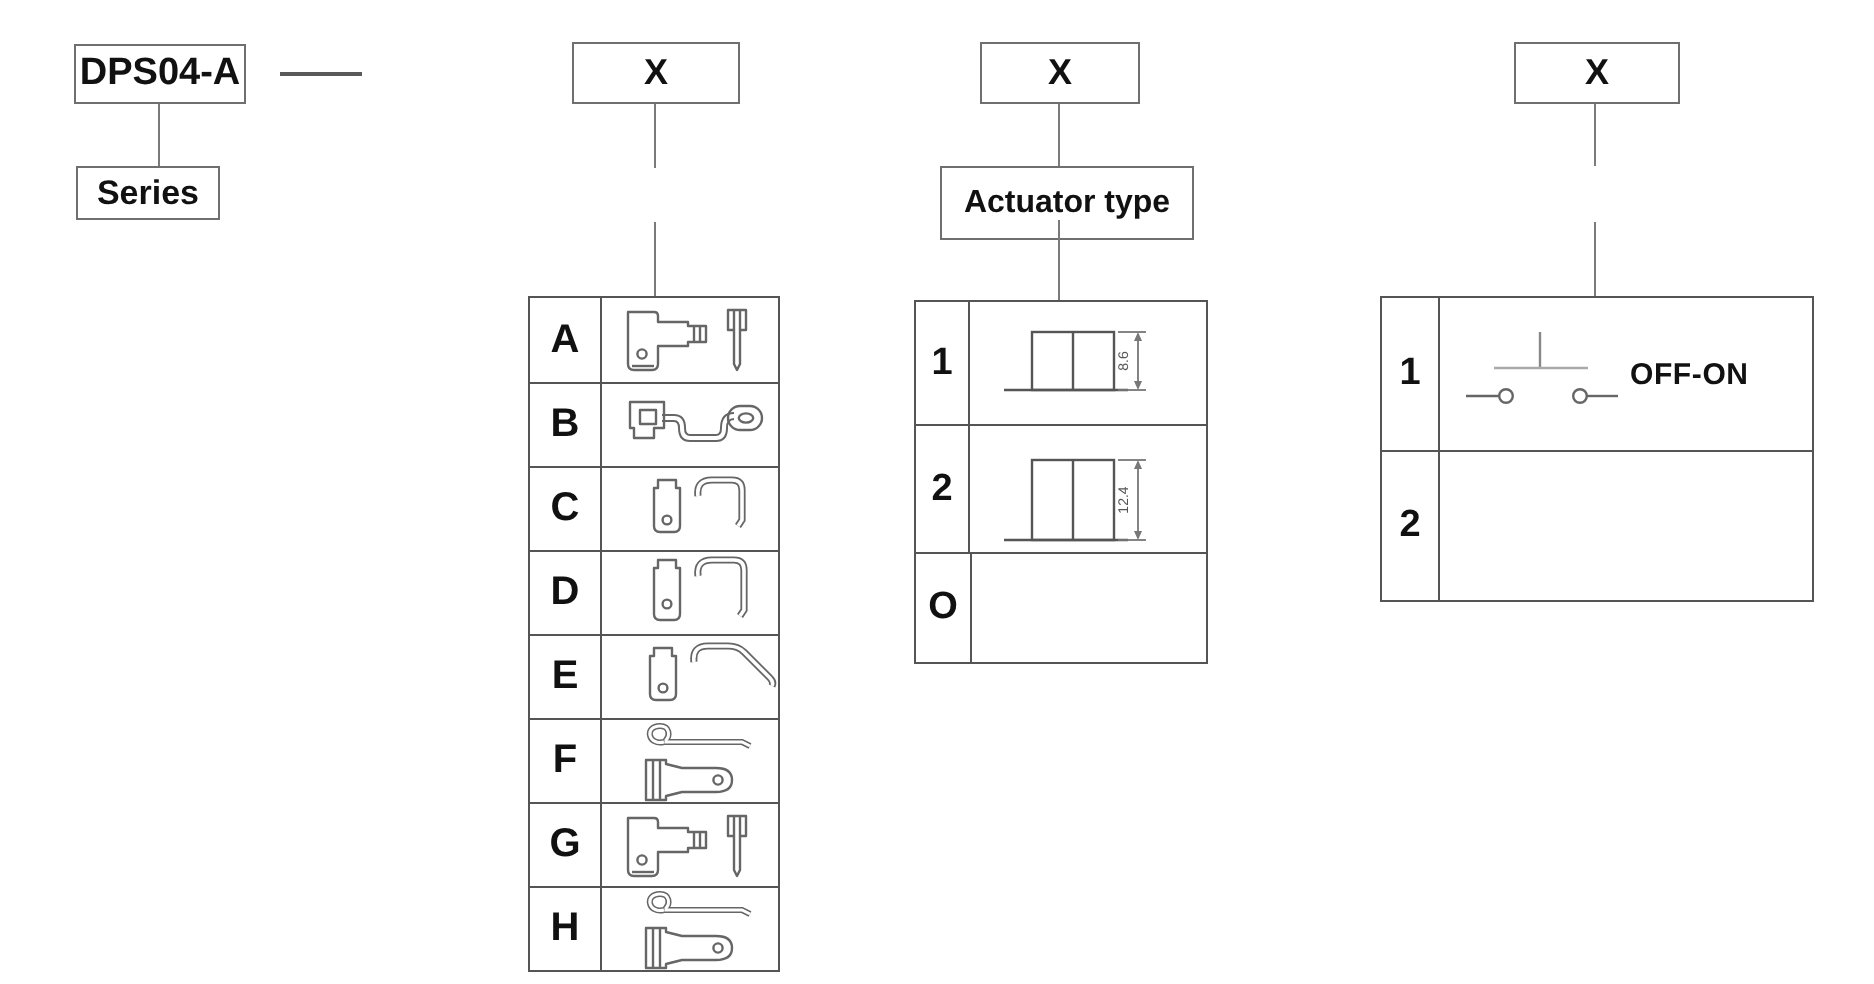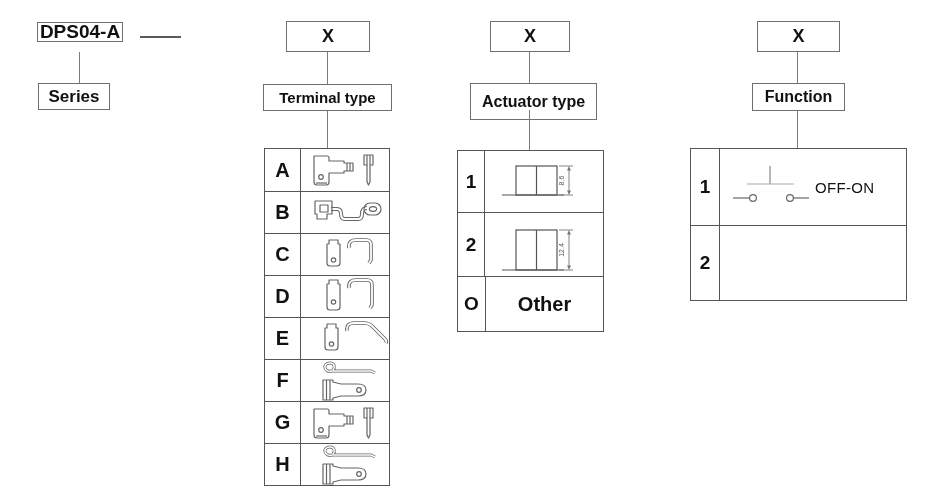--- a/index.html
+++ b/index.html
@@ -11,46 +11,43 @@
   .dash{position:absolute;height:2px;background:#5a5a5a;}
   .tbl{position:absolute;border:1px solid #555;background:#fff;box-sizing:border-box;
        display:flex;flex-direction:column;}
   .trow{display:flex;box-sizing:border-box;border-top:1px solid #555;}
   .trow:first-child{border-top:none;}
   .code{display:flex;align-items:center;justify-content:center;border-right:1px solid #555;
         box-sizing:border-box;font-weight:bold;}
   .draw{flex:1;display:flex;align-items:center;justify-content:center;}
   .fdraw{flex:1;display:flex;align-items:center;}
   .flabel{flex:1;display:flex;align-items:center;justify-content:flex-start;
-          font-weight:normal;font-size:15px;letter-spacing:.3px;}
+          font-weight:bold;font-size:15px;letter-spacing:.3px;}
   .other{flex:1;display:flex;align-items:center;justify-content:center;
          font-weight:bold;font-size:20px;}
   svg{display:block;}
 </style>
 </head>
 <body>
 
 <div class="canvas">
 
-  <div class="box" style="left:37px;top:22px;width:86px;height:20px;font-size:19px;">
+  <div class="box" style="left:37px;top:22px;width:86px;height:30px;font-size:19px;">
     <span>DPS04-A</span>
   </div>
   <div class="dash" style="left:140px;top:36px;width:41px;"></div>
   <div class="vline" style="left:79px;top:52px;height:31px;"></div>
   <div class="box" style="left:38px;top:83px;width:72px;height:27px;font-size:17px;">
     <span>Series</span>
   </div>
 
   <div class="box" style="left:286px;top:21px;width:84px;height:31px;font-size:18px;">
     <span>X</span>
   </div>
   <div class="vline" style="left:327px;top:52px;height:32px;"></div>
-  <div class="box" style="left:263px;top:84px;width:129px;height:27px;font-size:15px;">
-    <span>Terminal type</span>
-  </div>
   <div class="vline" style="left:327px;top:111px;height:37px;"></div>
 
   <div class="tbl" style="left:264px;top:148px;width:126px;height:338px;">
 
     <div class="trow" style="height:42px;">
       <div class="code" style="width:36px;font-size:20px;">A</div>
       <div class="draw">
         <svg width="88" height="40" viewBox="0 0 88 40">
           <g fill="none" stroke="#666" stroke-width="1.2" stroke-linejoin="round">
             <path d="M13,6 h13 q2,0 2,2 v3 h15 v2 h9 v8 h-9 v2 h-15 v9 q0,3 -3,3 h-9 q-3,0 -3,-3 z"></path>
@@ -223,31 +220,27 @@
           </g>
           <path d="M84,16 l-2,4.5 h4 z" fill="#777"></path>
             <path d="M84,56 l-2,-4.5 h4 z" fill="#777"></path>
           <text x="79" y="36" transform="rotate(-90 79 36)" font-size="7" fill="#555" text-anchor="middle" font-family="Liberation Sans, sans-serif">12.4</text>
         </svg>
       </div>
     </div>
 
     <div class="trow" style="height:55px;">
       <div class="code" style="width:28px;font-size:19px;">O</div>
-      <div class="other">Other</div>
     </div>
   </div>
 
   <div class="box" style="left:757px;top:21px;width:83px;height:31px;font-size:18px;">
     <span>X</span>
   </div>
   <div class="vline" style="left:797px;top:52px;height:31px;"></div>
-  <div class="box" style="left:752px;top:83px;width:93px;height:28px;font-size:16px;">
-    <span>Function</span>
-  </div>
   <div class="vline" style="left:797px;top:111px;height:37px;"></div>
 
   <div class="tbl" style="left:690px;top:148px;width:217px;height:153px;">
 
     <div class="trow" style="height:76px;">
       <div class="code" style="width:29px;font-size:19px;">1</div>
       <div class="fdraw">
         <svg width="95" height="74" viewBox="0 0 95 74">
           <line x1="50" y1="16" x2="50" y2="34" stroke="#888" stroke-width="1.2"></line>
           <line x1="27" y1="34" x2="74" y2="34" stroke="#aaa" stroke-width="1.2"></line>

